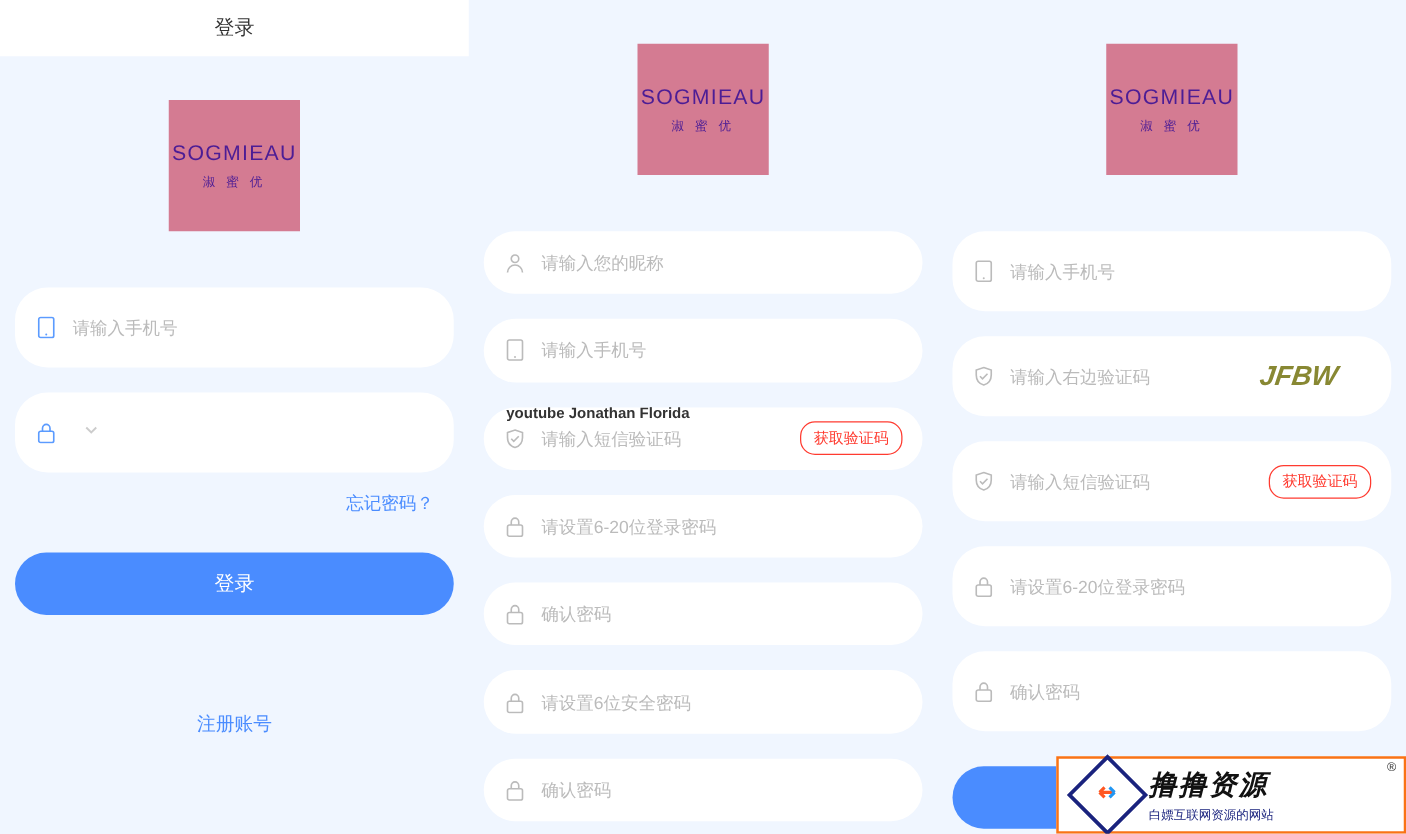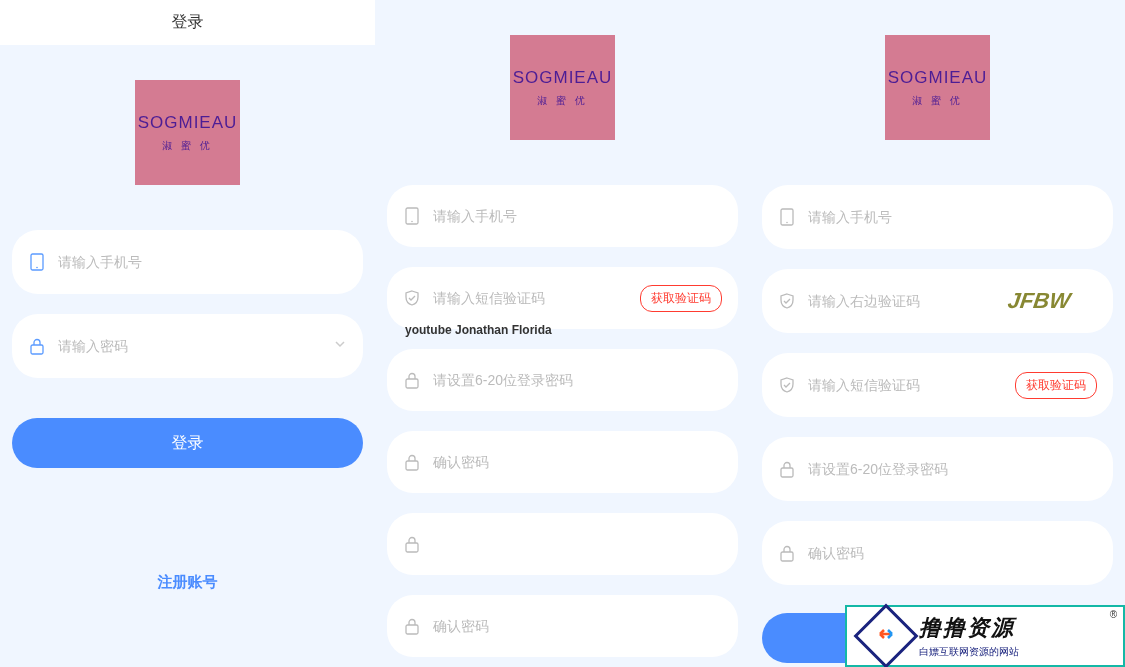--- a/index.html
+++ b/index.html
@@ -16,24 +16,24 @@
 .field { margin: 10px 12px; background: #fff; border-radius: 26px; height: 64px; display: flex; align-items: center; padding: 0 16px; }
 .field .icon { width: 18px; height: 18px; margin-right: 12px; flex-shrink: 0; display: flex; align-items: center; justify-content: center; }
 .field input { border: none; outline: none; flex: 1; font-size: 14px; background: transparent; color: #333; }
 .field input::placeholder { color: #bbb; }
 .field .tail { margin-left: 8px; }
 .sms-btn { border: 1px solid #ff3b30; color: #ff3b30; font-size: 12px; padding: 4px 10px; border-radius: 12px; cursor: pointer; white-space: nowrap; }
 .captcha { width: 95px; height: 36px; background: #fff; display: flex; align-items: center; justify-content: center; }
 .forgot { text-align: right; padding: 6px 28px 0 0; }
 .forgot span { color: #4a8cff; font-size: 14px; cursor: pointer; }
 .big-btn { margin: 30px 12px 0 12px; height: 50px; background: #4a8cff; color: #fff; border-radius: 26px; display: flex; align-items: center; justify-content: center; font-size: 16px; cursor: pointer; }
-.bottom-link { text-align: center; margin-top: 105px; font-weight: bold; }
+.bottom-link { text-align: center; margin-top: 78px; }
 .bottom-link span { color: #4a8cff; font-size: 15px; cursor: pointer; }
 .watermark { position: absolute; left: 405px; top: 323px; font-size: 12px; font-weight: bold; color: #333; pointer-events: none; z-index: 5; }
-.stamp { position: absolute; right: 0; bottom: 0; width: 280px; height: 62px; background: #fff; border: 2px solid #14b8a6; z-index: 10; display: flex; align-items: center; padding: 4px 6px; }
+.stamp { position: absolute; right: 0; bottom: 0; width: 280px; height: 62px; background: #fff; border: 2px solid #f97316; z-index: 10; display: flex; align-items: center; padding: 4px 6px; }
 .stamp-diamond { width: 46px; height: 46px; border: 3px solid #1a237e; transform: rotate(45deg); margin: 0 10px; display: flex; align-items: center; justify-content: center; }
 .stamp-arrow { transform: rotate(-45deg); }
 .stamp-arrow svg { width: 28px; height: 28px; }
 .stamp-text { flex: 1; display: flex; flex-direction: column; justify-content: center; }
 .stamp-main { font-size: 22px; font-weight: 900; color: #111; letter-spacing: 2px; font-style: italic; }
 .stamp-sub { font-size: 10px; color: #1a237e; margin-top: 2px; }
 .stamp-r { position: absolute; top: 2px; right: 6px; font-size: 10px; color: #333; }
 .chevron-down svg { width: 14px; height: 14px; }
 </style>
 </head>
@@ -89,43 +89,53 @@
           </svg>
         </span>
       <input placeholder="请输入手机号" style="">
     </div>
     <div class="field">
       <span class="icon" style="color:#5b9bff">
           <svg viewBox="0 0 18 18">
             <use href="#i-lock"></use>
           </svg>
         </span>
-      <input type="password" placeholder="请输入密码" style="">
       <span class="tail chevron-down"><svg viewBox="0 0 14 14">
             <use href="#i-chev"></use>
           </svg></span>
+    </div>
+    <div class="forgot">
+      <span>忘记密码？</span>
     </div>
     <div class="big-btn">
       <span>登录</span>
     </div>
     <div class="bottom-link">
       <span>注册账号</span>
     </div>
   </div>
 
   <div class="panel">
     <div class="logo-wrap">
       <div class="logo">
         <div class="logo-main">SOGMIEAU</div>
         <div class="logo-sub">淑 蜜 优</div>
       </div>
     </div>
     <div class="field">
       <span class="icon" style="color:#bbb">
           <svg viewBox="0 0 18 18">
+            <use href="#i-user"></use>
+          </svg>
+        </span>
+      <input placeholder="请输入您的昵称" style="">
+    </div>
+    <div class="field">
+      <span class="icon" style="color:#bbb">
+          <svg viewBox="0 0 18 18">
             <use href="#i-phone"></use>
           </svg>
         </span>
       <input placeholder="请输入手机号" style="">
     </div>
     <div class="field">
       <span class="icon" style="color:#bbb">
           <svg viewBox="0 0 18 18">
             <use href="#i-shield"></use>
           </svg>
@@ -148,20 +158,21 @@
           </svg>
         </span>
       <input type="password" placeholder="确认密码" style="">
     </div>
     <div class="field">
       <span class="icon" style="color:#bbb">
           <svg viewBox="0 0 18 18">
             <use href="#i-lock"></use>
           </svg>
         </span>
+      <input type="password" placeholder="请设置6位安全密码" style="">
     </div>
     <div class="field">
       <span class="icon" style="color:#bbb">
           <svg viewBox="0 0 18 18">
             <use href="#i-lock"></use>
           </svg>
         </span>
       <input type="password" placeholder="确认密码" style="">
     </div>
   </div>

